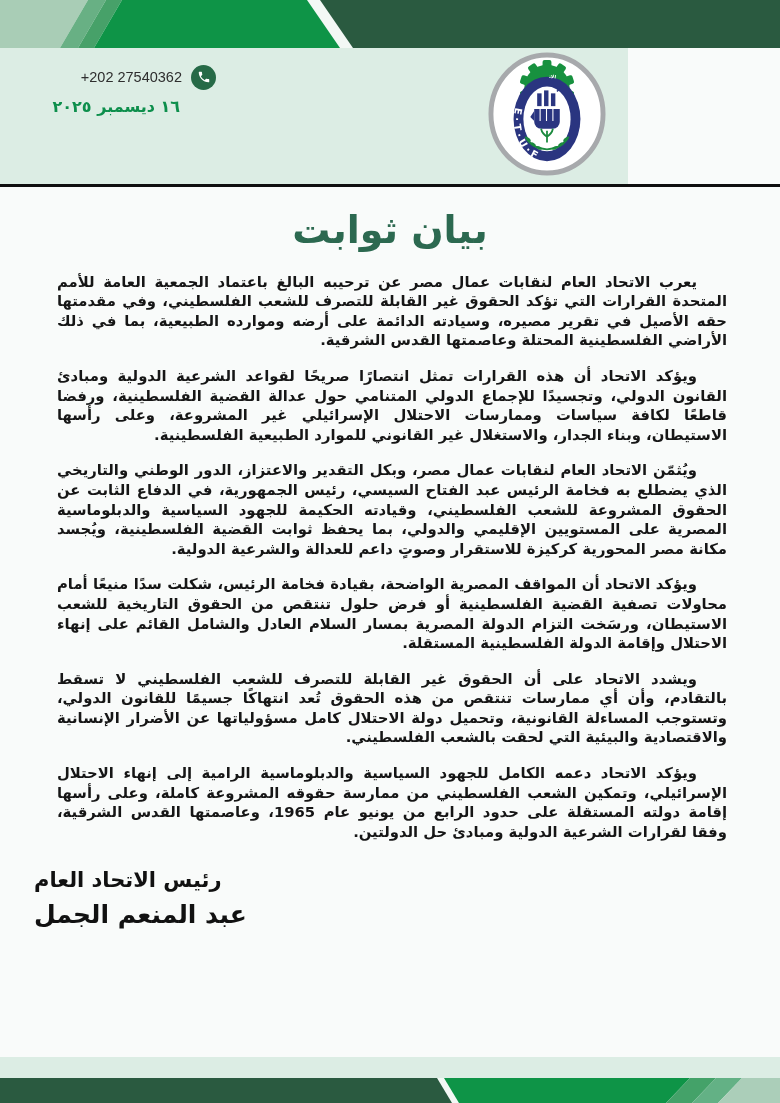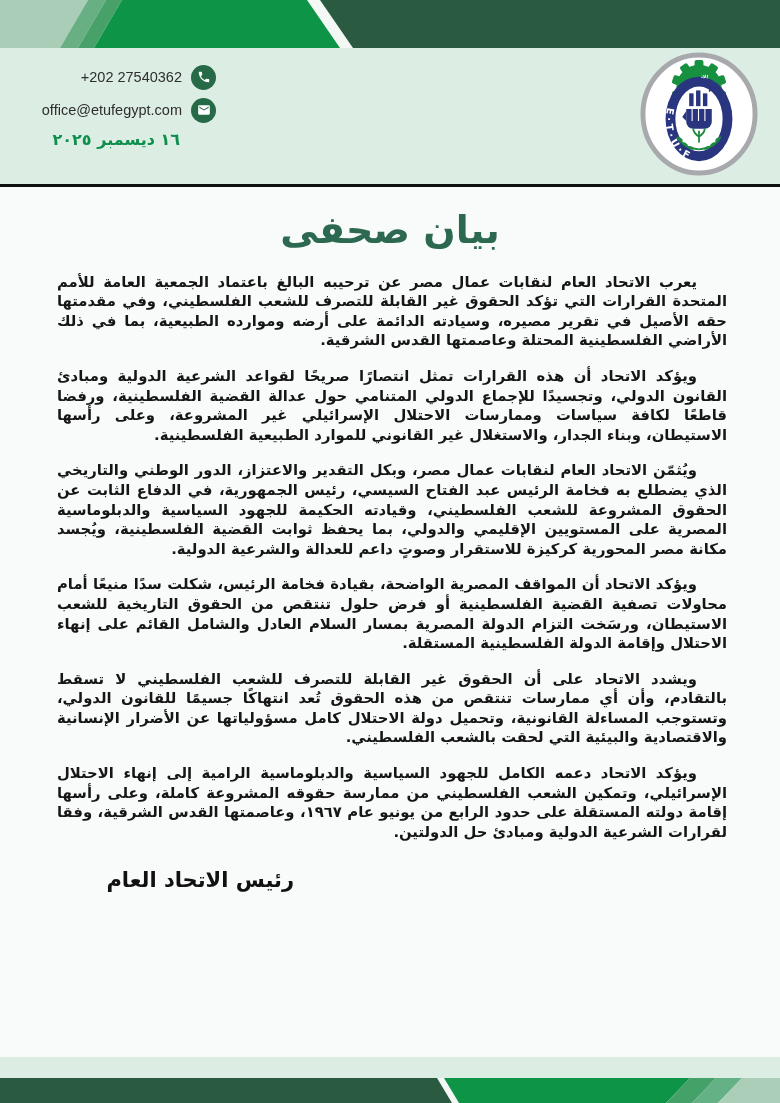--- a/index.html
+++ b/index.html
@@ -1,21 +1,21 @@
 <!DOCTYPE html>
 <html lang="ar"><head>
 <meta charset="utf-8">
 <style>
   html,body{margin:0;padding:0;}
   body{width:780px;height:1103px;position:relative;overflow:hidden;
        background:#f9fbfa;font-family:"DejaVu Sans",sans-serif;}
   .page{position:absolute;inset:0;}
 
   
-  .header{position:absolute;top:0;left:0;width:780px;height:184px;background:#dcede4;}
+  .header{position:absolute;top:0;left:0;width:628px;height:184px;background:#dcede4;}
   .ribbon-top{position:absolute;top:0;left:0;display:block;}
   .divider{position:absolute;top:184px;left:0;width:780px;height:3px;background:#0f0f0f;}
 
   .contact{position:absolute;top:64px;left:38px;width:178px;display:flex;
            flex-direction:column;gap:7px;}
   .contact-row{display:flex;align-items:center;justify-content:flex-end;gap:9px;height:26px;}
   .contact-text{font-family:"Liberation Sans",sans-serif;font-size:14.5px;color:#2e2e2e;
                 white-space:nowrap;}
   .badge{width:25px;height:25px;border-radius:50%;background:#266a47;flex:0 0 auto;
          display:flex;align-items:center;justify-content:center;}
@@ -25,21 +25,21 @@
 
   .logo{position:absolute;top:52px;right:22px;width:118px;height:124px;}
 
   
   .content{position:absolute;top:192px;left:0;width:780px;direction:rtl;}
   .doc-title{margin:16px auto 10px auto;text-align:center;font-size:38px;line-height:1.2;
              font-weight:bold;color:#2c6950;letter-spacing:-1px;}
   .paras{padding:8px 53px 0 53px;text-align:justify;}
   .paras p{margin:0 0 16px 4px;font-size:14.8px;line-height:19.6px;font-weight:bold;
            color:#161616;text-indent:30px;}
-  .signature{margin:24px 0 16px 34px;margin-right:auto;width:260px;text-align:right;
+  .signature{margin:24px 0 16px 34px;margin-right:auto;width:260px;text-align:left;
              direction:rtl;}
   .sig-role{font-size:21px;font-weight:bold;color:#111;line-height:1.45;}
   .sig-name{font-size:25px;font-weight:bold;color:#111;line-height:1.5;}
 
   
   .footer{position:absolute;bottom:0;left:0;width:780px;height:46px;}
   .footer-mint{position:absolute;bottom:25px;left:0;width:780px;height:21px;background:#dcede4;}
   .ribbon-bottom{position:absolute;bottom:0;left:0;display:block;}
 </style>
 </head>
@@ -56,28 +56,20 @@
       <polygon points="122,0 307,0 340,48 94,48" fill="#0e9447"></polygon>
       <polygon points="320,0 780,0 780,48 353,48" fill="#2a5a40"></polygon>
     </svg>
 
     <div class="contact">
       <div class="contact-row">
         <span class="contact-text">+202 27540362</span>
         <span class="badge">
           <svg viewBox="0 0 24 24">
               <path fill="#fff" d="M6.62 10.79c1.44 2.83 3.76 5.14 6.59 6.59l2.2-2.21c.27-.27.67-.36 1.02-.24 1.12.37 2.33.57 3.57.57.55 0 1 .45 1 1V20c0 .55-.45 1-1 1-9.39 0-17-7.61-17-17 0-.55.45-1 1-1h3.5c.55 0 1 .45 1 1 0 1.25.2 2.45.57 3.57.11.35.03.74-.25 1.02l-2.2 2.2z"></path>
-            </svg>
-        </span>
-      </div>
-      <div class="contact-row">
-        <span class="contact-text">office@etufegypt.com</span>
-        <span class="badge">
-          <svg viewBox="0 0 24 24">
-              <path fill="#fff" d="M20 4H4c-1.1 0-1.99.9-1.99 2L2 18c0 1.1.9 2 2 2h16c1.1 0 2-.9 2-2V6c0-1.1-.9-2-2-2zm0 4l-8 5-8-5V6l8 5 8-5v2z"></path>
             </svg>
         </span>
       </div>
       <div class="date-row">
         <span class="date-text">١٦ ديسمبر ٢٠٢٥</span>
       </div>
     </div>
 
     <div class="logo">
       <svg width="118" height="124" viewBox="0 0 120 126" aria-hidden="true">
@@ -139,33 +131,34 @@
           <ellipse cx="74" cy="94" rx="3" ry="1.6" transform="rotate(-35 74 94)"></ellipse>
           <ellipse cx="68" cy="97.5" rx="3" ry="1.6" transform="rotate(-20 68 97.5)"></ellipse>
         </g>
       </svg>
     </div>
   </header>
 
   <div class="divider"></div>
 
   <main class="content">
-    <h1 class="doc-title">بيان صحفى</h1>
+    <h1 class="doc-title">بيان ثوابت</h1>
 
     <div class="paras">
       <p>يعرب الاتحاد العام لنقابات عمال مصر عن ترحيبه البالغ باعتماد الجمعية العامة للأمم المتحدة القرارات التي تؤكد الحقوق غير القابلة للتصرف للشعب الفلسطيني، وفي مقدمتها حقه الأصيل في تقرير مصيره، وسيادته الدائمة على أرضه وموارده الطبيعية، بما في ذلك الأراضي الفلسطينية المحتلة وعاصمتها القدس الشرقية.</p>
       <p>ويؤكد الاتحاد أن هذه القرارات تمثل انتصارًا صريحًا لقواعد الشرعية الدولية ومبادئ القانون الدولي، وتجسيدًا للإجماع الدولي المتنامي حول عدالة القضية الفلسطينية، ورفضا قاطعًا لكافة سياسات وممارسات الاحتلال الإسرائيلي غير المشروعة، وعلى رأسها الاستيطان، وبناء الجدار، والاستغلال غير القانوني للموارد الطبيعية الفلسطينية.</p>
       <p>ويُثمّن الاتحاد العام لنقابات عمال مصر، وبكل التقدير والاعتزاز، الدور الوطني والتاريخي الذي يضطلع به فخامة الرئيس عبد الفتاح السيسي، رئيس الجمهورية، في الدفاع الثابت عن الحقوق المشروعة للشعب الفلسطيني، وقيادته الحكيمة للجهود السياسية والدبلوماسية المصرية على المستويين الإقليمي والدولي، بما يحفظ ثوابت القضية الفلسطينية، ويُجسد مكانة مصر المحورية كركيزة للاستقرار وصوتٍ داعم للعدالة والشرعية الدولية.</p>
       <p>ويؤكد الاتحاد أن المواقف المصرية الواضحة، بقيادة فخامة الرئيس، شكلت سدًا منيعًا أمام محاولات تصفية القضية الفلسطينية أو فرض حلول تنتقص من الحقوق التاريخية للشعب الاستيطان، ورسَخت التزام الدولة المصرية بمسار السلام العادل والشامل القائم على إنهاء الاحتلال وإقامة الدولة الفلسطينية المستقلة.</p>
       <p>ويشدد الاتحاد على أن الحقوق غير القابلة للتصرف للشعب الفلسطيني لا تسقط بالتقادم، وأن أي ممارسات تنتقص من هذه الحقوق تُعد انتهاكًا جسيمًا للقانون الدولي، وتستوجب المساءلة القانونية، وتحميل دولة الاحتلال كامل مسؤولياتها عن الأضرار الإنسانية والاقتصادية والبيئية التي لحقت بالشعب الفلسطيني.</p>
-      <p>ويؤكد الاتحاد دعمه الكامل للجهود السياسية والدبلوماسية الرامية إلى إنهاء الاحتلال الإسرائيلي، وتمكين الشعب الفلسطيني من ممارسة حقوقه المشروعة كاملة، وعلى رأسها إقامة دولته المستقلة على حدود الرابع من يونيو عام ١٩٦٧، وعاصمتها القدس الشرقية، وفقا لقرارات الشرعية الدولية ومبادئ حل الدولتين.</p>
+      <p>ويؤكد الاتحاد دعمه الكامل للجهود السياسية والدبلوماسية الرامية إلى إنهاء الاحتلال الإسرائيلي، وتمكين الشعب الفلسطيني من ممارسة حقوقه المشروعة كاملة، وعلى رأسها إقامة دولته المستقلة على حدود الرابع من يونيو عام 1965، وعاصمتها القدس الشرقية، وفقا لقرارات الشرعية الدولية ومبادئ حل الدولتين.</p>
     </div>
 
     <div class="signature">
       <div class="sig-role">رئيس الاتحاد العام</div>
+      <div class="sig-name">عبد المنعم الجمل</div>
     </div>
   </main>
 
   <footer class="footer">
     <div class="footer-mint"></div>
     <svg class="ribbon-bottom" width="780" height="25" viewBox="0 0 780 25" aria-hidden="true">
       <rect x="0" y="0" width="780" height="25" fill="#f3f8f5"></rect>
       <polygon points="0,0 437,0 452,25 0,25" fill="#2a5a40"></polygon>
       <polygon points="444,0 690,0 666,25 459,25" fill="#0e9447"></polygon>
       <polygon points="690,0 716,0 692,25 666,25" fill="#44a269"></polygon>

